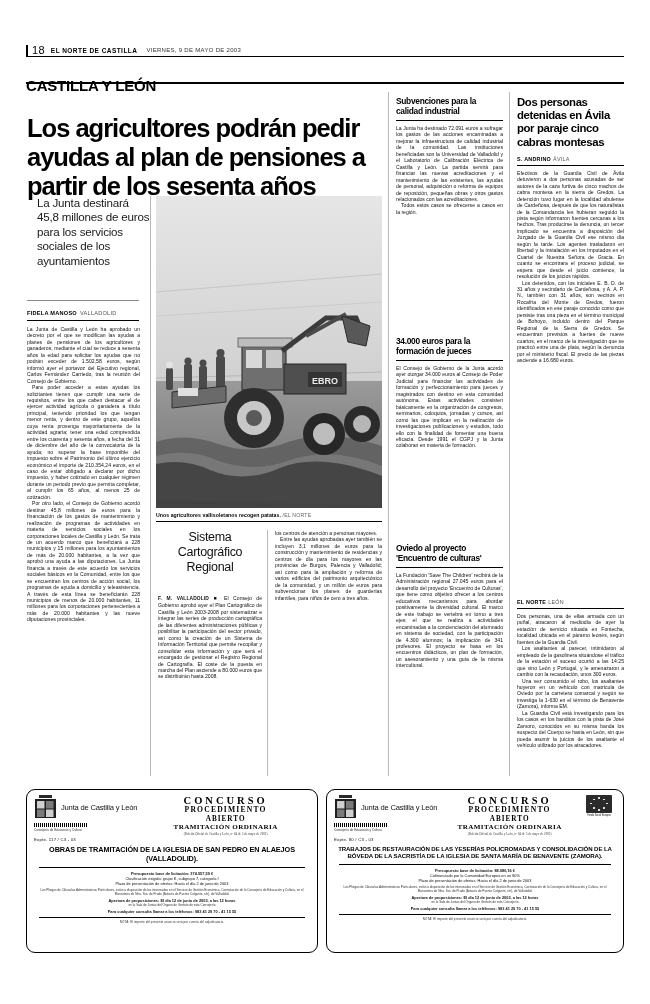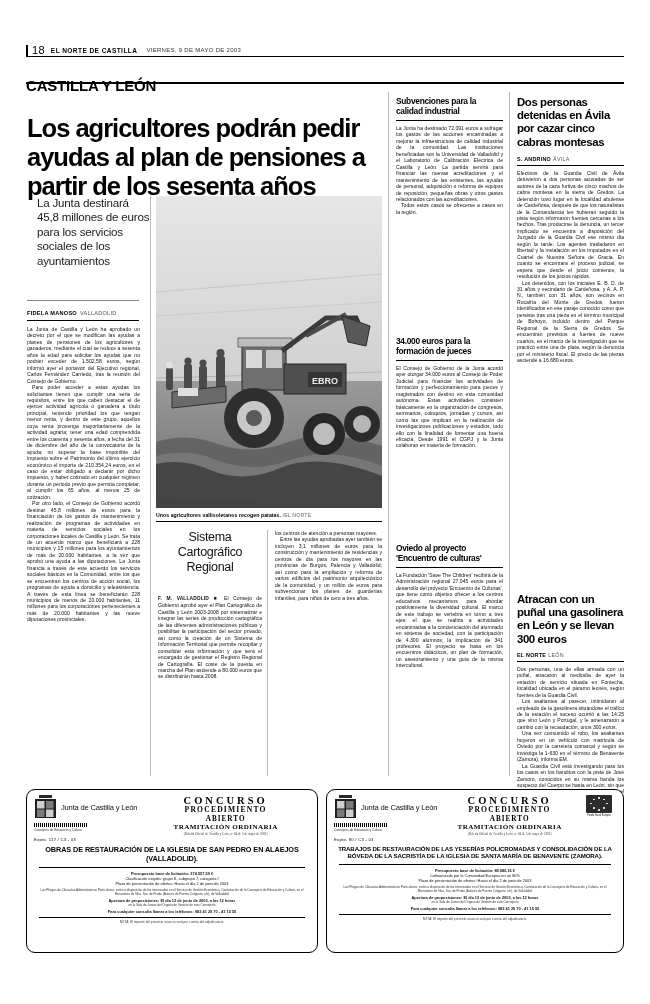--- a/index.html
+++ b/index.html
@@ -216,33 +216,32 @@
 
   <div style="position:absolute;left:396px;top:543px;width:107px;">
     <div class="sb-head">Oviedo al proyecto 'Encuentro de culturas'</div>
     <div class="sb-head-rule" style="margin:4px 0 4px 0;"></div>
     <div class="sb-body">
       <p class="first">La Fundación 'Save The Children' recibirá de la Administración regional 27.045 euros para el desarrollo del proyecto 'Encuentro de Culturas', que tiene como objetivo ofrecer a los centros educativos mecanismos para abordar positivamente la diversidad cultural. El marco de este trabajo se vertebra en torno a tres ejes: el que se realiza a actividades encaminadas a la concienciación del alumnado en sistema de sociedad, con la participación de 4.300 alumnos; la implicación de 341 profesores. El proyecto se basa en los encuentros didácticos, un plan de formación, un asesoramiento y una guía de la misma intercultural.</p>
     </div>
   </div>
 
   <div style="position:absolute;left:517px;top:96px;width:107px;">
-    <div class="big-head">Dos personas detenidas en Ávila por cazar cinco cabras montesas</div>
+    <div class="big-head">Dos personas detenidas en Ávila por paraje cinco cabras montesas</div>
     <div class="small-byline" style="margin-top:7px;">
       <span>S. ANDRINO</span><span class="place">ÁVILA</span>
     </div>
     <div class="sb-head-rule" style="margin:3px 0 4px 0;"></div>
     <div class="sb-body">
       <p class="first">Efectivos de la Guardia Civil de Ávila detuvieron a dos personas acusadas de ser autores de la caza furtiva de cinco machos de cabra montesa en la sierra de Gredos. La detención tuvo lugar en la localidad abulense de Cardeñosa, después de que los naturalistas de la Comandancia les hubieran seguido la pista según informaron fuentes cercanas a los hechos. Tras producirse la denuncia, un tercer implicado se encuentra a disposición del Juzgado de la Guardia Civil ese mismo día según la tarde. Los agentes trasladaron en libertad y la instalación en los imputados en el Cuartel de Nuestra Señora de Gracia. En cuanto se encontrara el proceso judicial, se espera que desde el juicio comience, la resolución de los juicios rápidos.</p>
       <p>Los detenidos, con los iniciales E. B. D. de 31 años y vecindario de Cardeñosa, y A. A. P. N., también con 31 años, son vecinos en Rocafria del Monte de Gredos, fueron identificados en ese paraje conocido como que persiste tras una pieza en el término municipal de Bohoyo, incluido dentro del Parque Regional de la Sierra de Gredos. Se encuentran previstos a fuertes de nueve cuartos, en el marco de la investigación que se practicó entre una de plata, según la denuncia por el ministerio fiscal. El precio de las piezas asciende a 16.680 euros.</p>
     </div>
   </div>
 
   <div style="position:absolute;left:517px;top:593px;width:107px;">
-    <div class="big-head">Atracan con un puñal una gasolinera en León y se llevan 300 euros</div>
     <div class="small-byline" style="margin-top:6px;">
       <span>EL NORTE</span><span class="place">LEÓN</span>
     </div>
     <div class="sb-head-rule" style="margin:3px 0 4px 0;"></div>
     <div class="sb-body">
       <p class="first">Dos personas, una de ellas armada con un puñal, atracaron al mediodía de ayer la estación de servicio situada en Fontecha, localidad ubicada en el páramo leonés, según fuentes de la Guardia Civil.</p>
       <p>Los asaltantes al parecer, intimidaron al empleado de la gasolinera situándose el tráfico de la estación el suceso ocurrió a las 14:25 que vino León y Portugal, y le amenazaron a cambio con la recaudación, unos 300 euros.</p>
       <p>Una vez consumido el robo, los asaltantes huyeron en un vehículo con matrícula de Oviedo por la carretera comarcal y según se investiga la 1-630 en el término de Benavente (Zamora), informa EM.</p>
       <p>La Guardia Civil está investigando para los los casos en los banditos con la pista de José Zamoro, conocidos en su misma banda los suspecto del Cuerpo se hasta en León, sin que pueda asumir la juicios de los asaltante el vehículo utilizado por los atracadores.</p>
     </div>
@@ -267,21 +266,21 @@
       </div>
       <div class="concurso" style="flex:1;margin-left:4px;">
         <div class="c1">CONCURSO</div>
         <div class="c2">PROCEDIMIENTO</div>
         <div class="c3">ABIERTO</div>
         <div class="c4">TRAMITACIÓN ORDINARIA</div>
         <div class="c5">(Boletín Oficial de Castilla y León, nº 84 de 5 de mayo de 2003)</div>
       </div>
     </div>
     <div class="expte">Expte. 117 / C3 - 03</div>
-    <div class="ad-title">OBRAS DE RESTAURACIÓN DE LA IGLESIA DE SAN PEDRO EN ALAEJOS (VALLADOLID).</div>
+    <div class="ad-title">OBRAS DE TRAMITACIÓN DE LA IGLESIA DE SAN PEDRO EN ALAEJOS (VALLADOLID).</div>
     <div class="ad-rule"></div>
     <div class="ad-lines">
       <div class="b">Presupuesto base de licitación: 374.557,59 €</div>
       <div>Clasificación exigida: grupo K, subgrupo 7, categoría f</div>
       <div>Plazo de presentación de ofertas: Hasta el día 2 de junio de 2003</div>
       <div class="tiny" style="margin-top:2px;">Los Pliegos de Cláusulas Administrativas Particulares, están a disposición de los interesados en el Servicio de Gestión Económica, Contratación de la Consejería de Educación y Cultura, en el Monasterio de Ntra. Sra. de Prado (Autovía de Puente Colgante, s/n), de Valladolid.</div>
       <div class="b" style="margin-top:2px;">Apertura de proposiciones: El día 12 de junio de 2003, a las 12 horas</div>
       <div class="tiny">en la Sala de Juntas del Órgano de Gestión de esta Consejería</div>
       <div class="b" style="margin-top:2px;">Para cualquier consulta llamar a los teléfonos: 983 41 29 70 - 41 15 55</div>
     </div>

